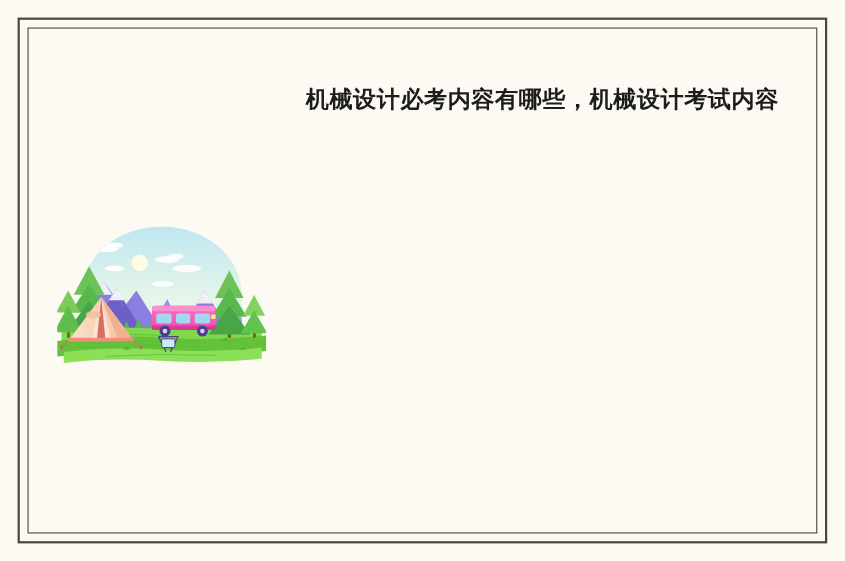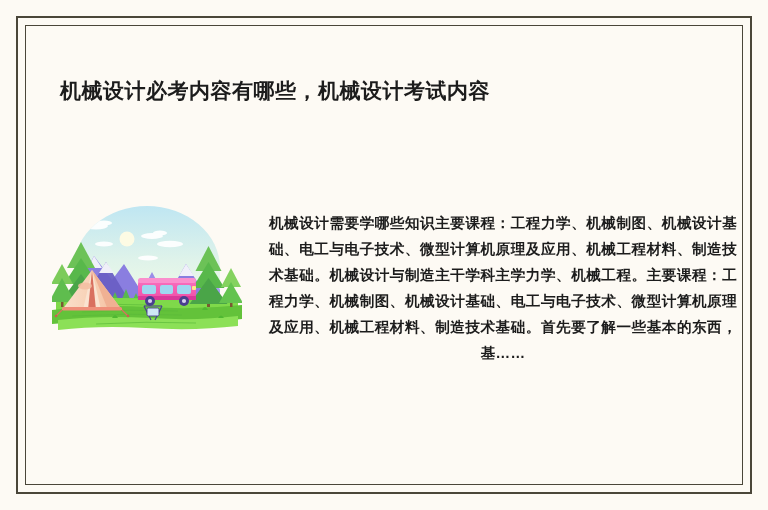--- a/index.html
+++ b/index.html
@@ -41,21 +41,21 @@
     border: 1px solid #4a4639;
     box-sizing: border-box;
   }
 
   
   .title {
     position: absolute;
     left: 60px;
     top: 76px;
     width: 648px;
-    text-align: left;
+    text-align: right;
     font-size: 21px;
     font-weight: bold;
     color: #1c1c1c;
     letter-spacing: 0.5px;
     line-height: 30px;
   }
 
   
   .illus-wrap {
     position: absolute;
@@ -236,15 +236,14 @@
       </g>
 
       <g fill="#4fb832">
         <path d="M150 104 q3 -6 6 0z"></path>
         <path d="M60 112 q3 -6 6 0z"></path>
         <path d="M166 112 q3 -5 6 0z"></path>
       </g>
     </svg>
   </div>
 
-  <div class="body-copy">机械设计需要学哪些知识主要课程：工程力学、机械制图、机械设计基础、电工与电子技术、微型计算机原理及应用、机械工程材料、制造技术基础。机械设计与制造主干学科主学力学、机械工程。主要课程：工程力学、机械制图、机械设计基础、电工与电子技术、微型计算机原理及应用、机械工程材料、制造技术基础。首先要了解一些基本的东西，基……</div>
 
 </div>
 
 </body></html>

